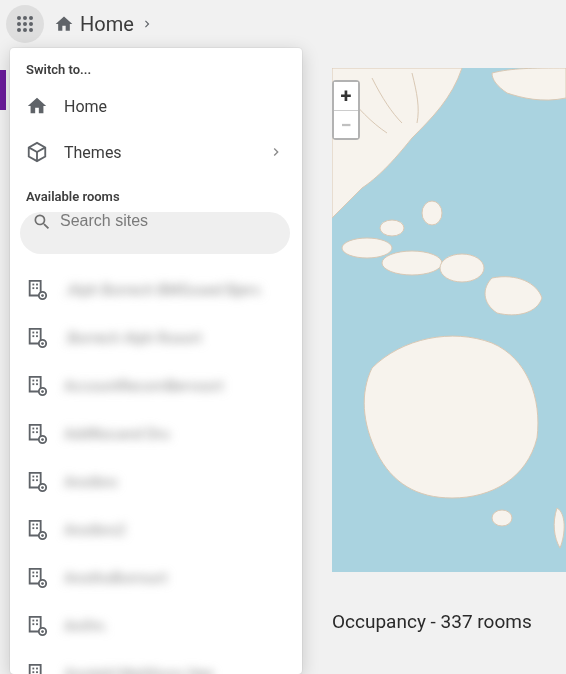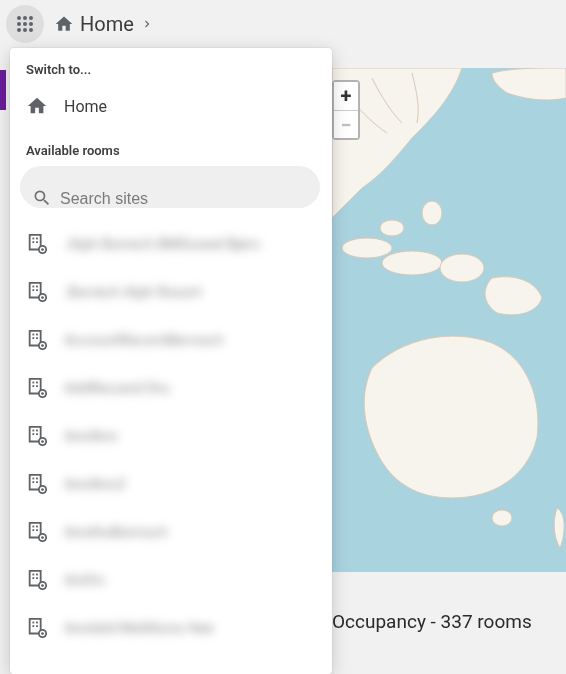--- a/index.html
+++ b/index.html
@@ -38,21 +38,21 @@
     gap: 6px;
     font-size: 20px;
     color: #3c3c3c;
   }
   .breadcrumb .home-icon { color: #5f6368; }
   .breadcrumb .chev { color: #5f6368; }
   .dropdown {
     position: absolute;
     top: 48px;
     left: 10px;
-    width: 322px;
+    width: 292px;
     height: 626px;
     background: #ffffff;
     box-shadow: 0 4px 18px rgba(0,0,0,0.18), 0 0 0 1px rgba(0,0,0,0.04);
     border-radius: 4px;
     z-index: 20;
     display: flex;
     flex-direction: column;
     overflow: hidden;
   }
   .dropdown .scrollarea {
@@ -95,21 +95,21 @@
     color: #767676;
   }
   .search-wrap {
     padding: 2px 10px 10px 10px;
   }
   .search-box {
     background: #efefef;
     border-radius: 22px;
     height: 42px;
     display: flex;
-    align-items: flex-end;
+    align-items: flex-start;
     padding: 0 12px;
     gap: 8px;
   }
   .search-box input {
     border: none;
     background: transparent;
     outline: none;
     flex: 1;
     font-size: 16px;
     color: #505050;
@@ -233,20 +233,35 @@
 
     <div class="menu-item">
       <span class="mi-icon">
         <svg width="22" height="22" viewBox="0 0 24 24" fill="#5f6368">
             <path d="M10 20v-6h4v6h5v-8h3L12 3 2 12h3v8z"></path>
           </svg>
       </span>
       <span class="mi-label">Home</span>
     </div>
 
+    <div class="menu-item">
+      <span class="mi-icon">
+        <svg width="22" height="22" viewBox="0 0 24 24" fill="none" stroke="#5f6368" stroke-width="2">
+          <path d="M12 2 L21 7 L21 17 L12 22 L3 17 L3 7 Z"></path>
+          <path d="M3 7 L12 12 L21 7"></path>
+            <path d="M12 12 L12 22"></path>
+        </svg>
+      </span>
+      <span class="mi-label">Themes</span>
+      <span class="mi-caret">
+        <svg width="16" height="16" viewBox="0 0 24 24" fill="#8a8a8a">
+            <path d="M8.59 16.59L13.17 12 8.59 7.41 10 6l6 6-6 6z"></path>
+          </svg>
+      </span>
+    </div>
 
     <div class="section-label">Available rooms</div>
 
     <div class="search-wrap">
       <div class="search-box">
         <span>
           <svg width="20" height="20" viewBox="0 0 24 24" fill="#6f6f6f">
               <path d="M15.5 14h-.79l-.28-.27A6.471 6.471 0 0016 9.5 6.5 6.5 0 109.5 16c1.61 0 3.09-.59 4.23-1.57l.27.28v.79l5 4.99L20.49 19l-4.99-5zm-6 0C7.01 14 5 11.99 5 9.5S7.01 5 9.5 5 14 7.01 14 9.5 11.99 14 9.5 14z"></path>
             </svg>
         </span>

